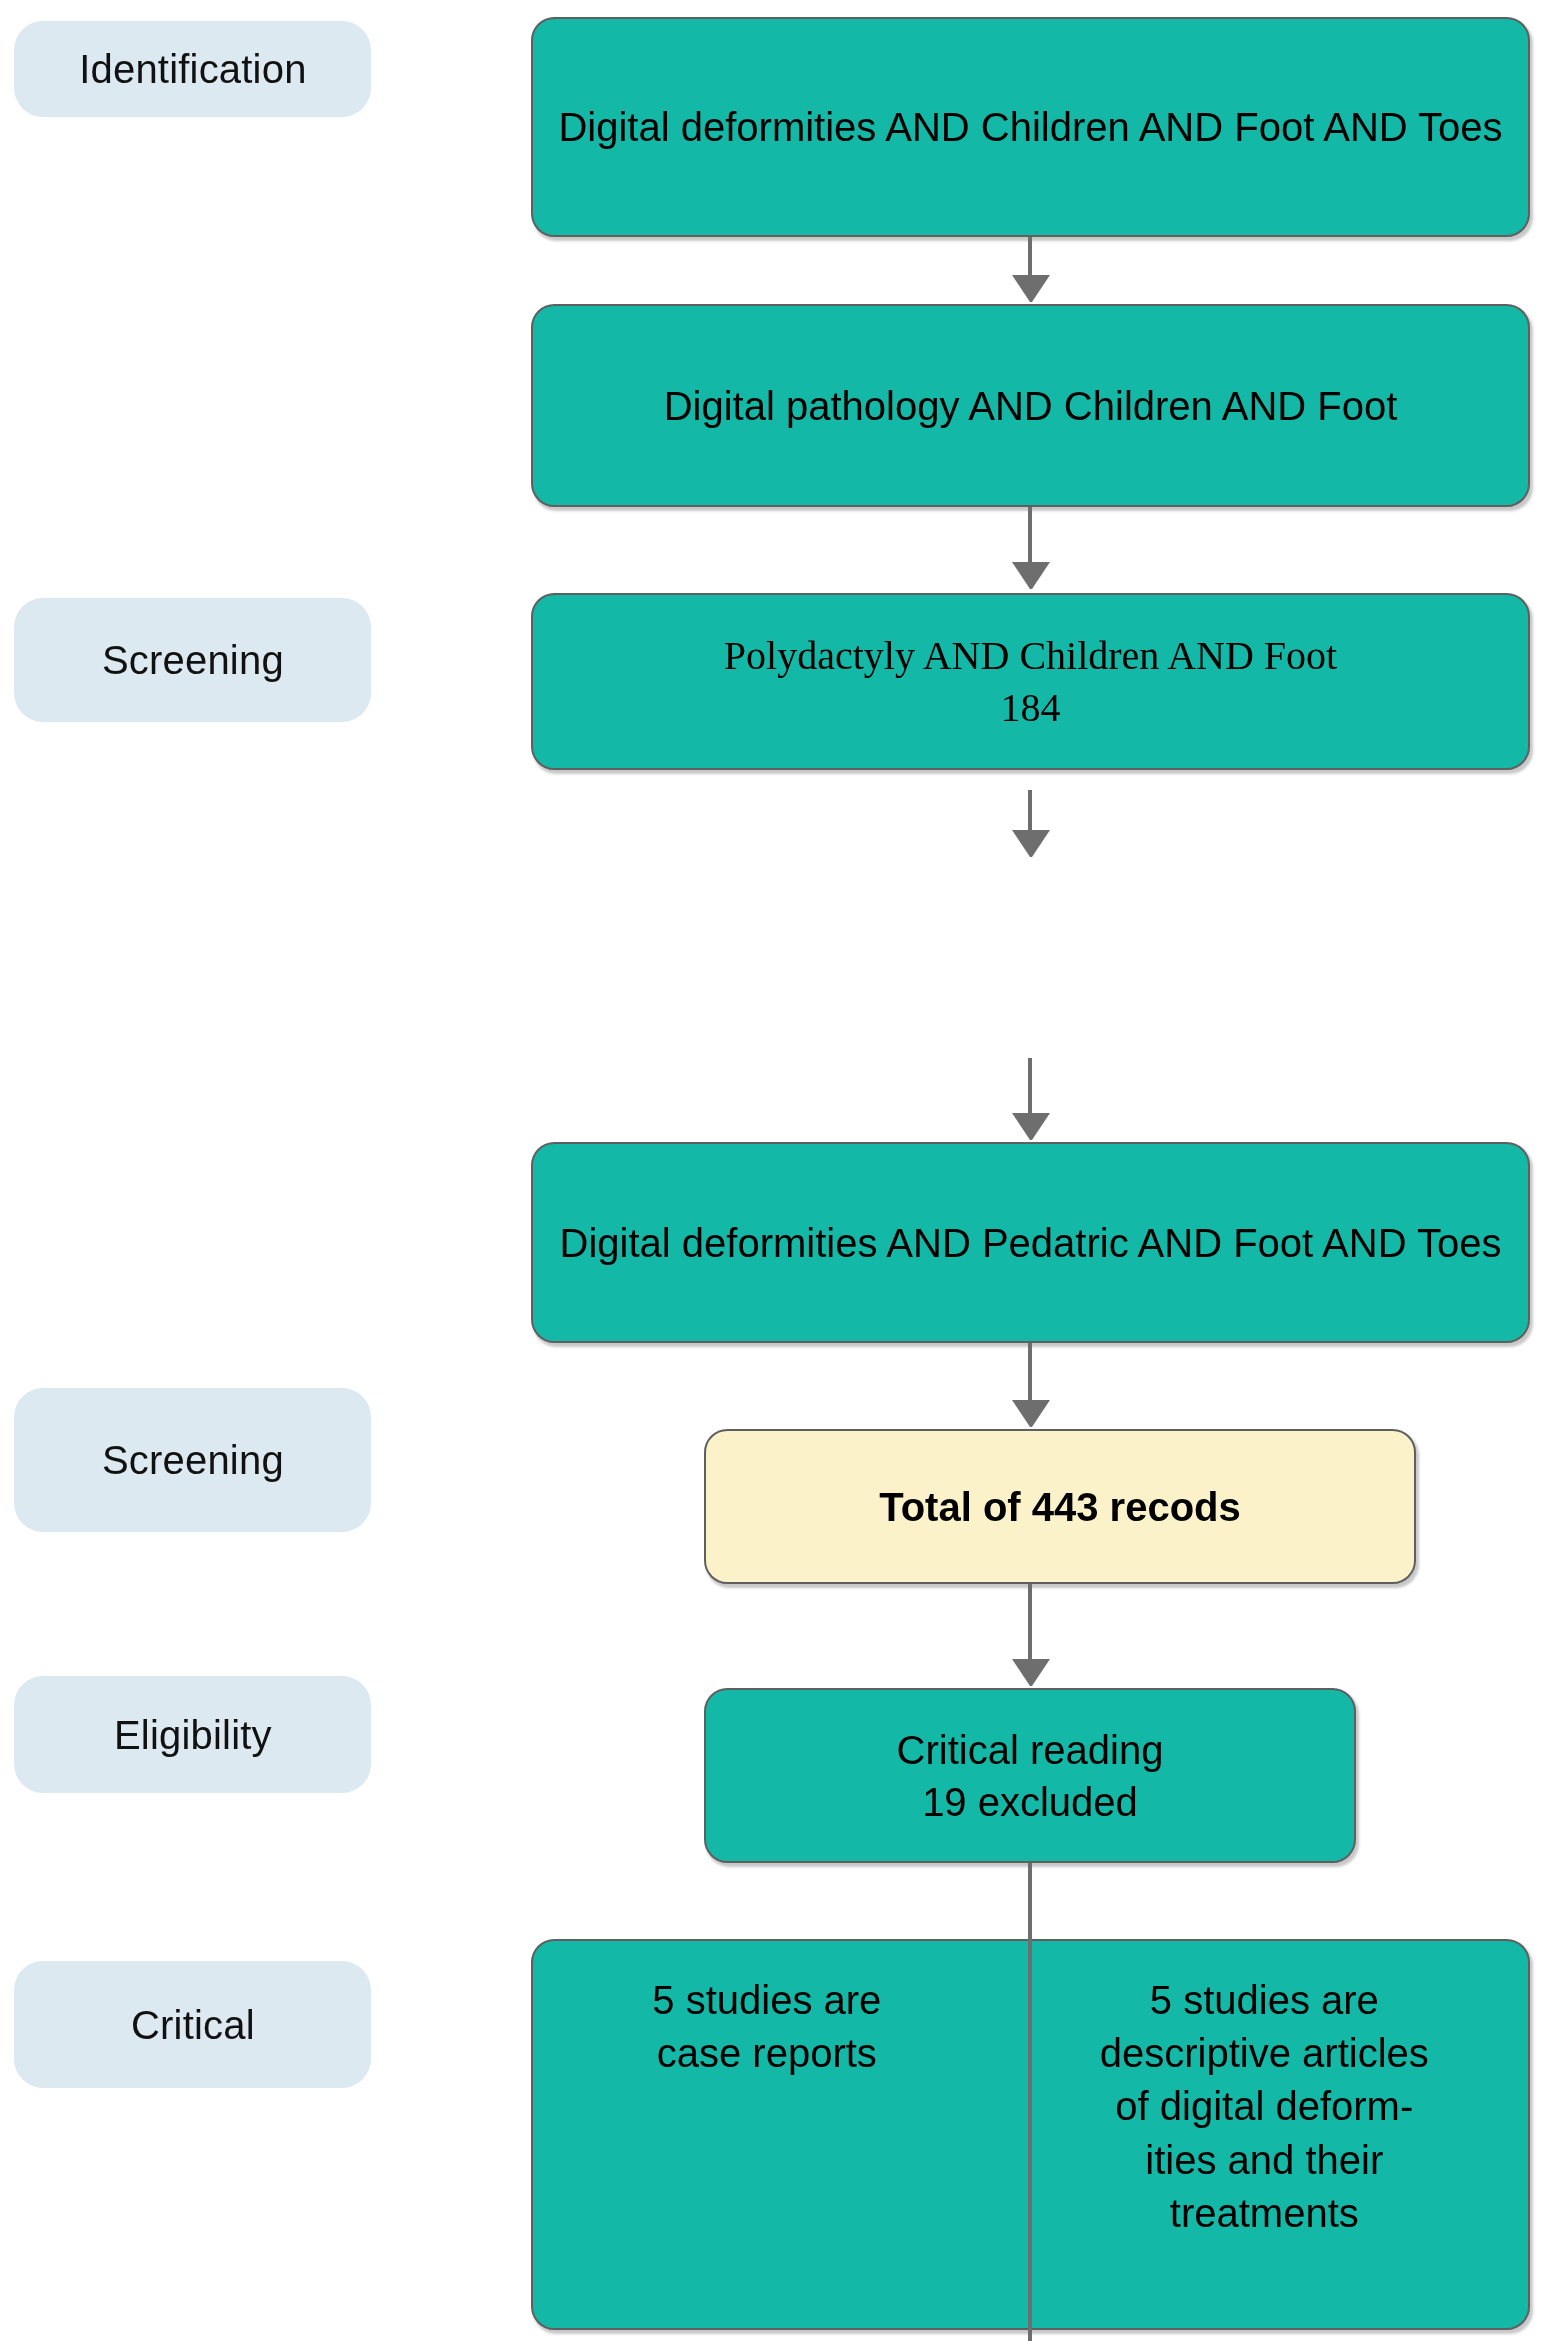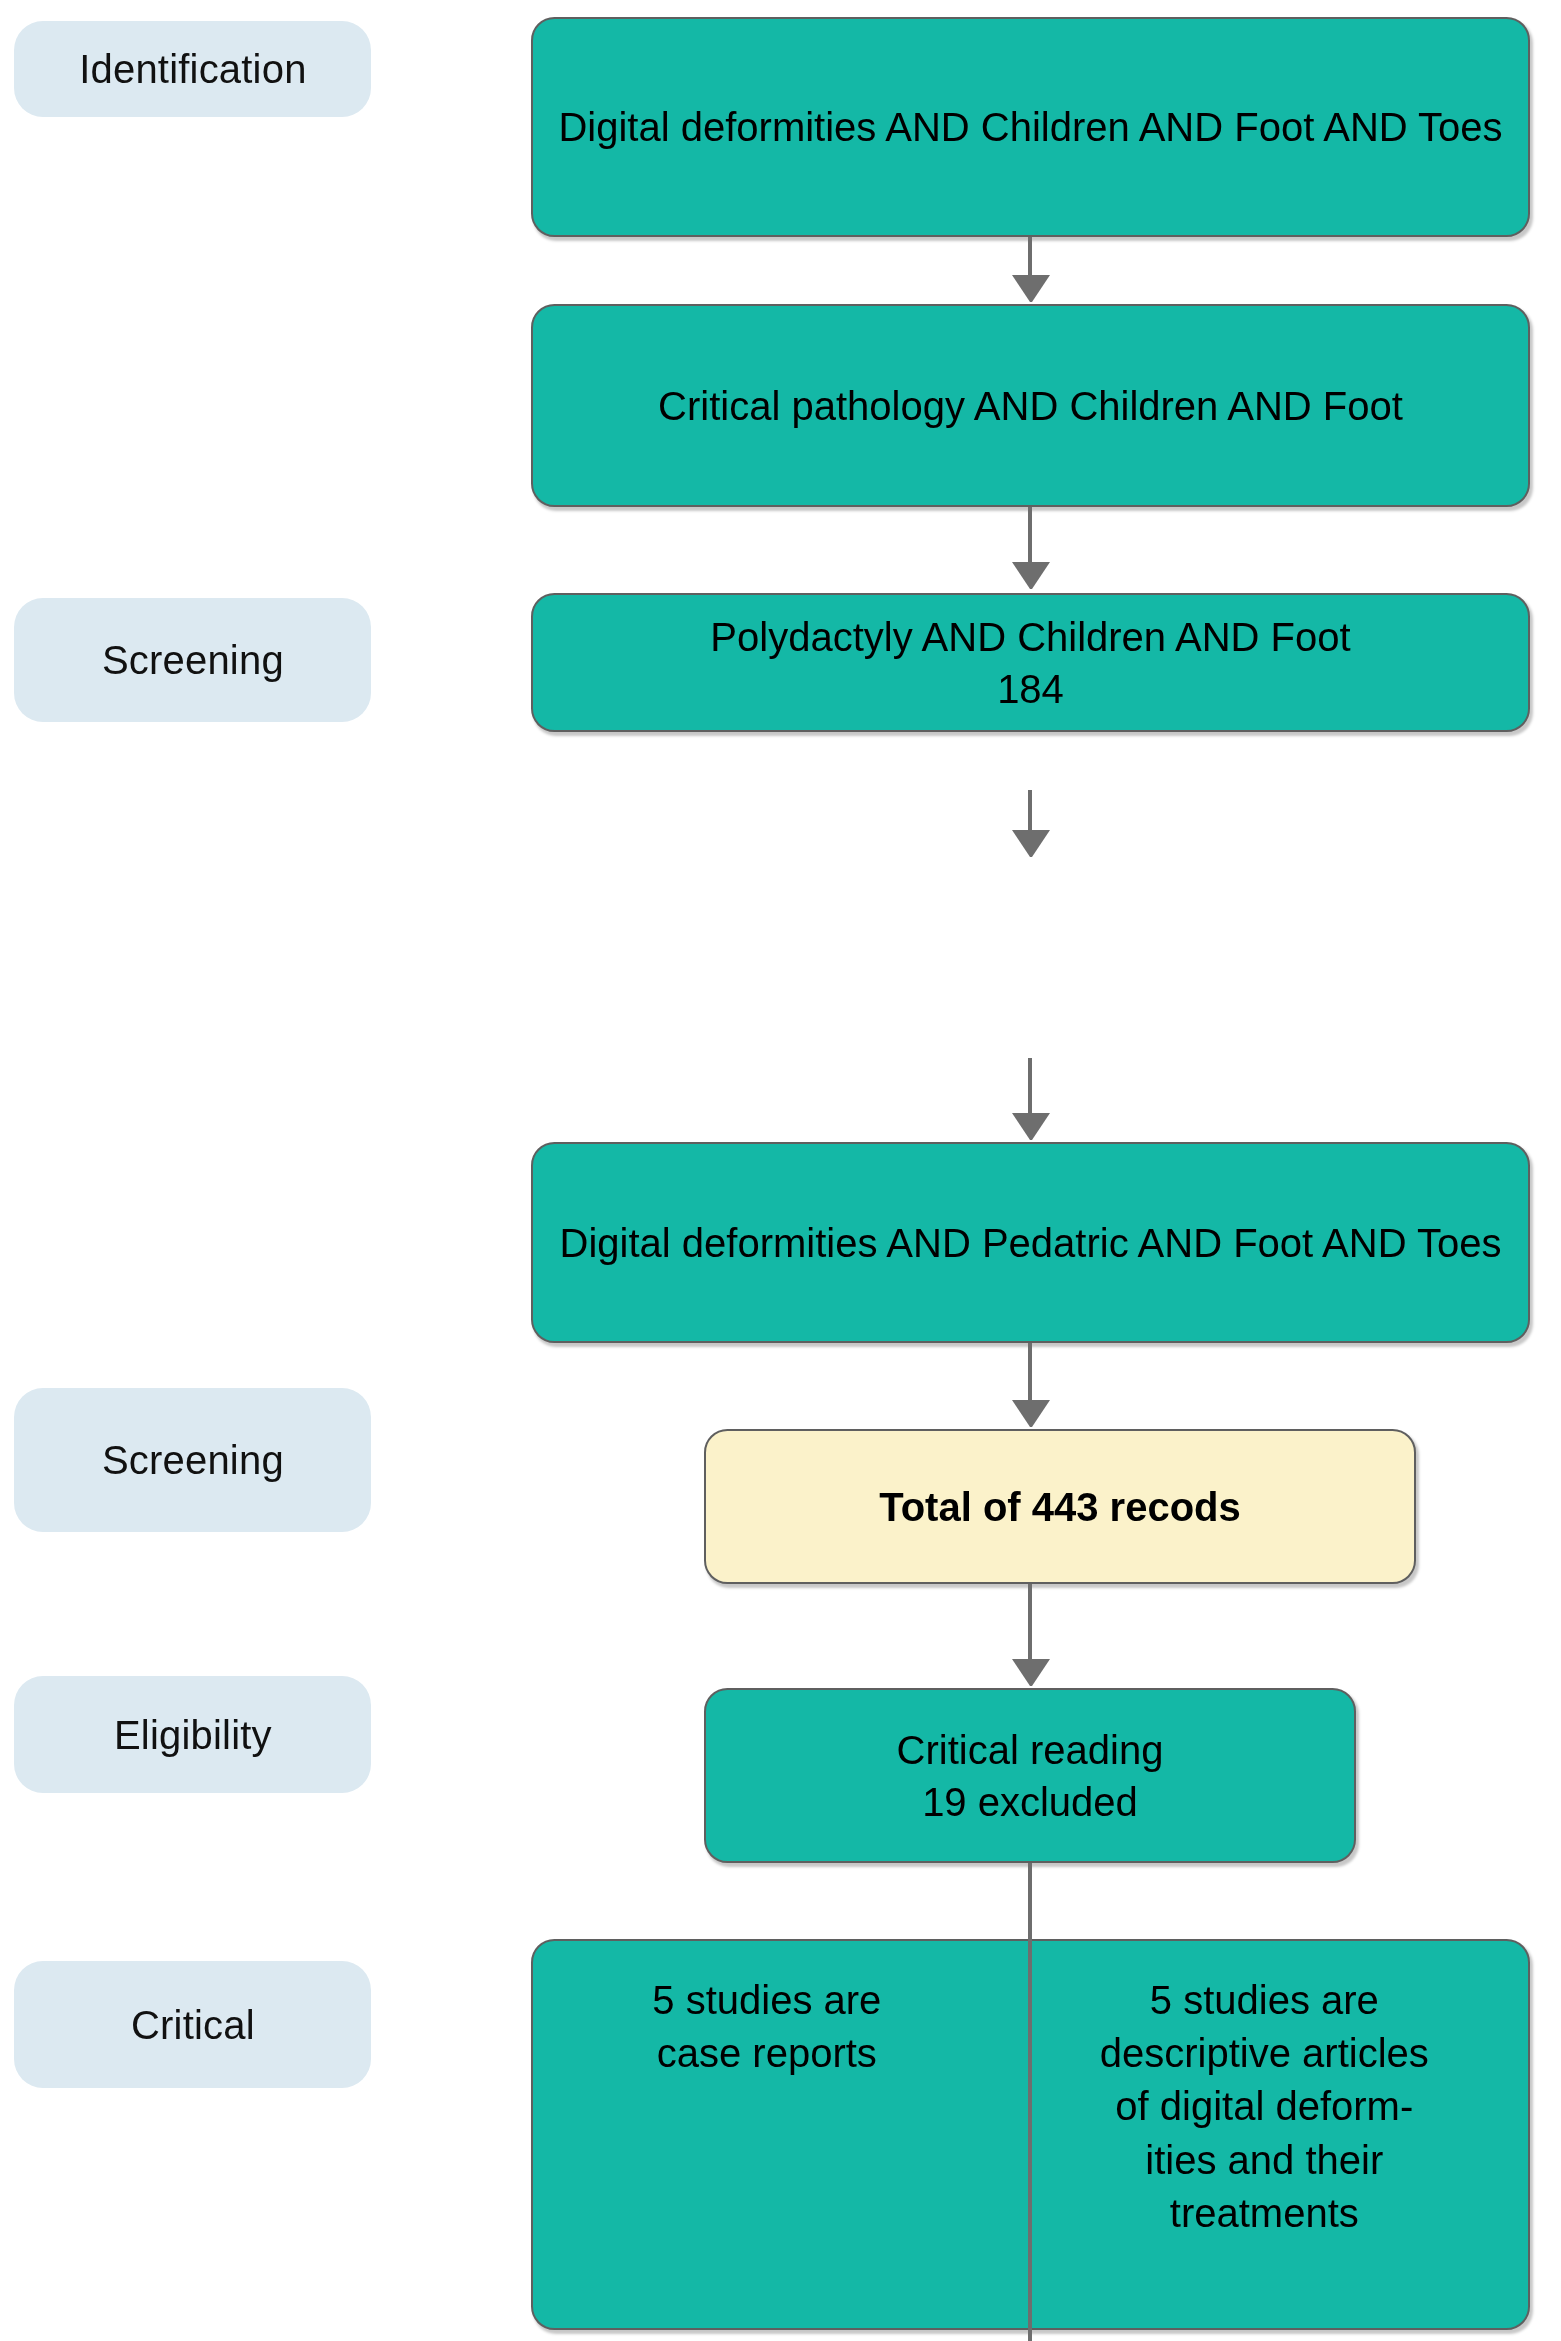--- a/index.html
+++ b/index.html
@@ -128,24 +128,24 @@
 
   <div class="stage-pill" style="left:12.4px; top:1959px; width:357px; height:127px;">
     <span class="stage-label">Critical</span>
   </div>
 
   <div class="flow-box" style="left:529px; top:15px; width:999px; height:220px;">
     <div class="box-text">Digital deformities AND Children AND Foot AND Toes</div>
   </div>
 
   <div class="flow-box" style="left:529px; top:302px; width:999px; height:203px;">
-    <div class="box-text">Critical pathology AND Children AND Foot</div>
+    <div class="box-text">Digital pathology AND Children AND Foot</div>
   </div>
 
-  <div class="flow-box" style="left:529px; top:591px; width:999px; height:139px;">
+  <div class="flow-box" style="left:529px; top:591px; width:999px; height:177px;font-family:Liberation Serif, serif;">
     <div class="box-text" style="white-space:pre-line;">Polydactyly AND Children AND Foot
 184</div>
   </div>
 
 
   <div class="flow-box" style="left:529px; top:1140px; width:999px; height:201px;">
     <div class="box-text">Digital deformities AND Pedatric AND Foot AND Toes</div>
   </div>
 
   <div class="flow-box highlight" style="left:702px; top:1427px; width:712px; height:155px;">

